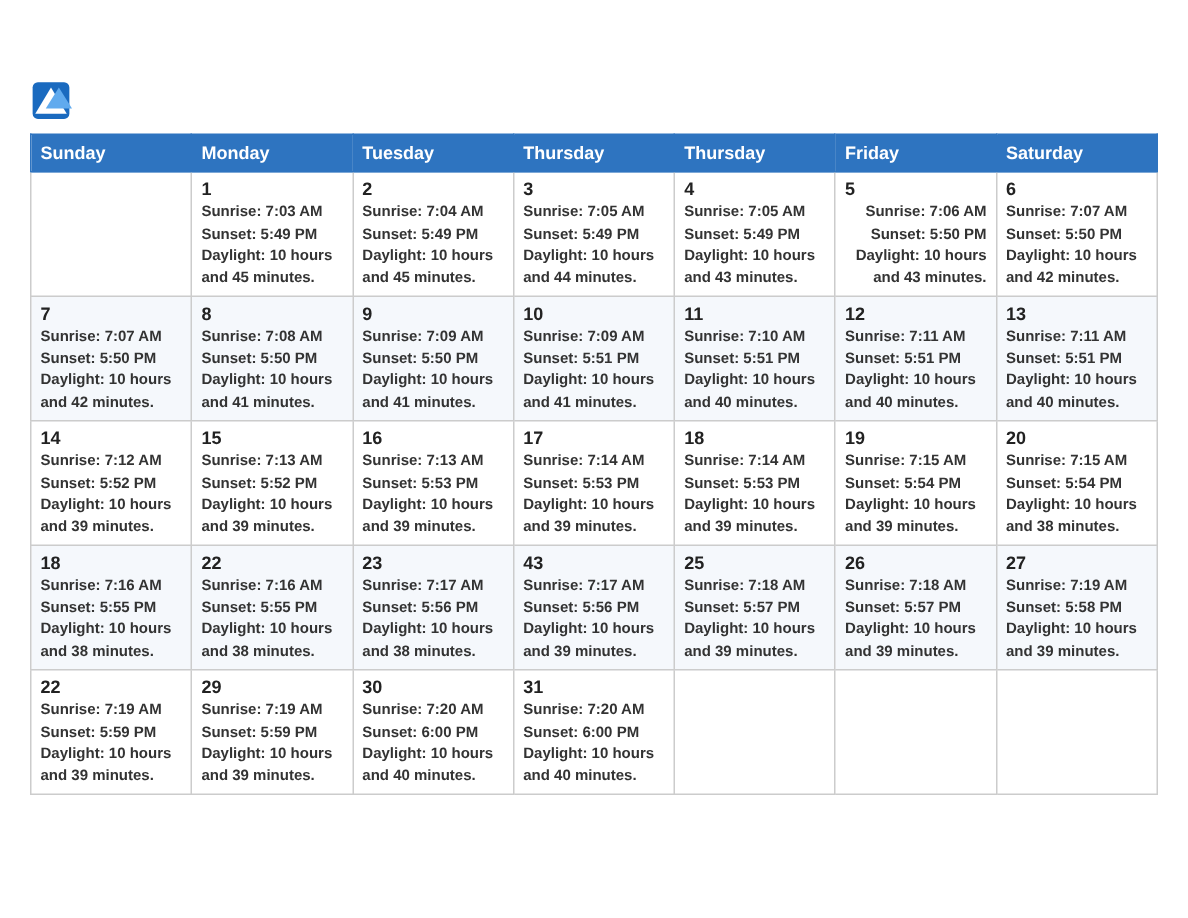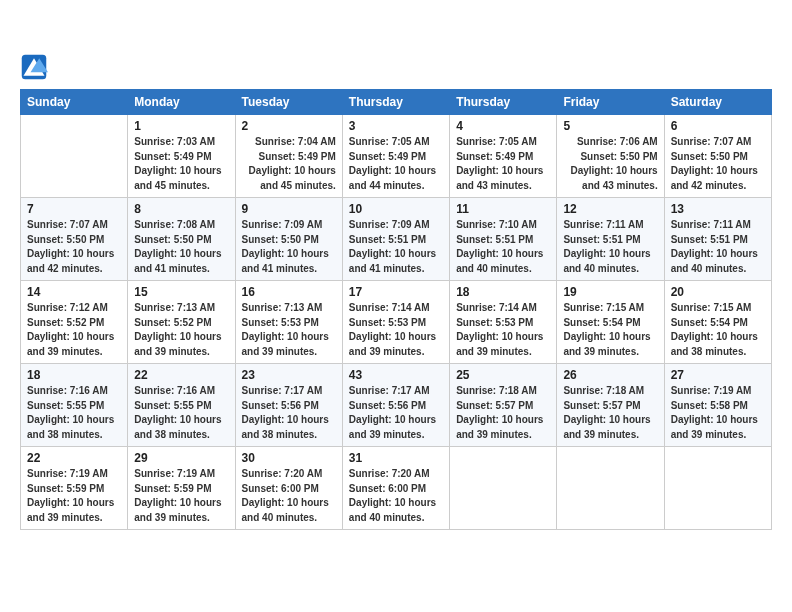--- a/index.html
+++ b/index.html
@@ -136,21 +136,21 @@
           <td class="empty"></td>
           <td>
             <span class="day-num">1</span>
             <div class="day-info" style="white-space: pre-line;">Sunrise: 7:03 AM
 Sunset: 5:49 PM
 Daylight: 10 hours
 and 45 minutes.</div>
           </td>
           <td>
             <span class="day-num">2</span>
-            <div class="day-info" style="white-space: pre-line; text-align: right;">Sunrise: 7:04 AM
+            <div class="day-info" style="white-space: pre-line;">Sunrise: 7:04 AM
 Sunset: 5:49 PM
 Daylight: 10 hours
 and 45 minutes.</div>
           </td>
           <td>
             <span class="day-num">3</span>
             <div class="day-info" style="white-space: pre-line;">Sunrise: 7:05 AM
 Sunset: 5:49 PM
 Daylight: 10 hours
 and 44 minutes.</div>

